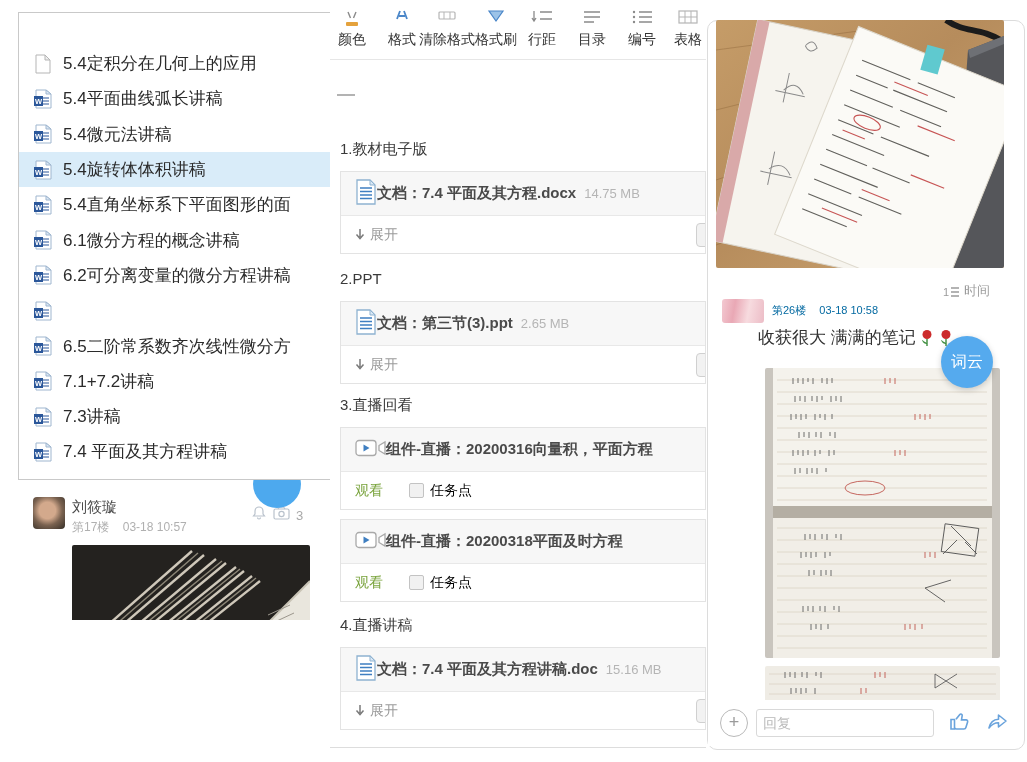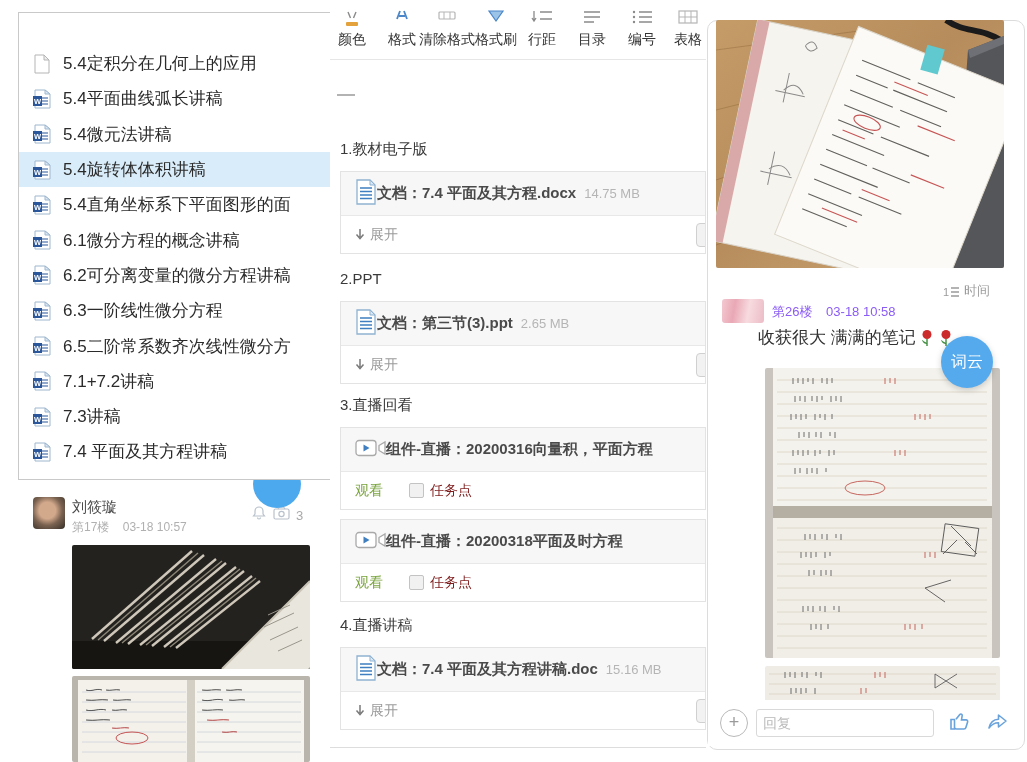--- a/index.html
+++ b/index.html
@@ -1,18 +1,18 @@
 <!DOCTYPE html>
 <html><head>
 <meta charset="utf-8">
 <style>
   html,body{margin:0;padding:0;background:#fff;font-family:"Liberation Sans","DejaVu Sans",sans-serif;}
   #stage{position:relative;width:1027px;height:762px;overflow:hidden;background:#fff;}
   
-  #leftcol{position:absolute;left:0;top:0;width:330px;height:762px;overflow:hidden;}
+  #leftcol{position:absolute;left:0;top:0;width:330px;height:620px;overflow:hidden;text-align:center;}
   .file-panel{position:absolute;left:18px;top:12px;width:330px;height:466px;background:#fff;border:1px solid #c9c9c9;z-index:2;}
   .file-list{position:absolute;left:0;top:33px;right:0;}
   .frow{height:35.3px;display:flex;align-items:center;padding-left:14px;white-space:nowrap;cursor:pointer;}
   .frow.selected{background:#d9ecf9;}
   .frow .ficon{width:20px;height:20px;margin-right:10px;flex:0 0 20px;}
   .frow .flabel{font-size:17px;color:#2b2b2b;}
   .fab-blue{position:absolute;left:253px;top:460px;width:48px;height:48px;border-radius:50%;background:#4da9ee;z-index:1;}
   .lcomment{position:absolute;left:18px;top:487px;width:312px;z-index:0;}
   .lavatar{position:absolute;left:15px;top:10px;width:32px;height:32px;border-radius:4px;
     background:radial-gradient(circle at 45% 42%, #d3a98c 0 32%, #7a6250 58%, #332d26 100%);}
@@ -34,30 +34,30 @@
   .card-hd{height:43px;background:#f7f7f7;border-bottom:1px solid #e8e8e8;display:flex;align-items:center;padding-left:14px;cursor:pointer;}
   .card-hd .dtitle{font-size:15px;font-weight:bold;color:#4a4a4a;margin-left:0;white-space:nowrap;}
   .card-hd .dsize{font-size:13px;color:#b5b5b5;margin-left:8px;}
   .card-ft{height:37px;display:flex;align-items:center;padding-left:14px;position:relative;}
   .expand{display:flex;align-items:center;gap:5px;cursor:pointer;}
   .expand .etext{font-size:14px;color:#9a9a9a;}
   .edge-chip{position:absolute;right:-4px;top:7px;width:11px;height:22px;border:1px solid #d0d0d0;border-radius:4px;background:#f2f2f2;}
   .watch{font-size:14px;color:#79a33c;cursor:pointer;}
   .task{display:flex;align-items:center;gap:6px;margin-left:26px;cursor:pointer;}
   .cbox{width:13px;height:13px;border:1px solid #c3c3c3;background:#f1f1f1;border-radius:2px;}
-  .task .tktext{font-size:14px;color:#7f1d1d;}
+  .task .tktext{font-size:14px;color:#000000;}
   .mid-bottom{position:absolute;left:0;top:747px;width:376px;height:1px;background:#ddd;}
   
   #rightcol{position:absolute;left:706px;top:0;width:321px;height:762px;}
   .rbox{position:absolute;left:1px;top:20px;width:316px;height:728px;border:1px solid #dcdcdc;border-radius:10px;}
   .rphoto{position:absolute;border-radius:2px;overflow:hidden;}
   .sortctl{position:absolute;left:237px;top:282px;display:flex;align-items:center;gap:5px;color:#9b9b9b;font-size:13px;cursor:pointer;}
   .ravatar{position:absolute;left:16px;top:299px;width:42px;height:24px;border-radius:3px;
     background:linear-gradient(100deg,#f3c9d1,#e9a8b5 30%,#f7dbdf 62%,#ecbcc6);}
-  .rmeta{position:absolute;left:66px;top:303px;font-size:13px;color:#8b5cf6;}
+  .rmeta{position:absolute;left:66px;top:303px;font-size:11px;color:#0369a1;}
   .rmeta span{margin-right:10px;}
   .rtext{position:absolute;left:52px;top:326px;font-size:17px;color:#333;display:flex;align-items:center;gap:3px;}
   .fab-cloud{position:absolute;left:235px;top:336px;width:52px;height:52px;border-radius:50%;background:#55aaee;
     color:#fff;font-size:16px;display:flex;align-items:center;justify-content:center;box-shadow:0 2px 6px rgba(0,0,0,.18);cursor:pointer;}
   .replybar{position:absolute;left:2px;top:700px;width:313px;height:46px;background:#fff;z-index:3;display:flex;align-items:center;}
   .plusbtn{margin-left:12px;width:26px;height:26px;border:1px solid #b9b9b9;border-radius:50%;color:#9a9a9a;
     font-size:18px;line-height:24px;text-align:center;cursor:pointer;flex:0 0 26px;}
   .rinput{margin-left:8px;width:164px;height:26px;border:1px solid #d9d9d9;border-radius:3px;padding:0 6px;font-size:14px;color:#333;outline:none;}
   .rinput::placeholder{color:#b9b9b9;}
   .ricon{margin-left:14px;cursor:pointer;}
@@ -164,21 +164,20 @@
         <div class="frow">
           <span class="ficon">
             <svg width="18" height="20" viewBox="0 0 18 20">
                 <path d="M2 1h10l5 4v14H2z" fill="#fff" stroke="#9fb6cf"></path>
                 <path d="M12 1l5 4h-5z" fill="#dce8f5" stroke="#9fb6cf"></path>
                 <path d="M9 9h6M9 12h6M9 15h6" stroke="#2b579a" stroke-width="1.2"></path>
                 <rect x="0" y="7" width="9" height="10" fill="#2b579a"></rect>
                 <text x="4.5" y="14.6" fill="#fff" font-size="7.5" text-anchor="middle" font-weight="bold">W</text>
               </svg>
           </span>
-          <span class="flabel">6.3一阶线性微分方程</span>
         </div>
 
         <div class="frow">
           <span class="ficon">
             <svg width="18" height="20" viewBox="0 0 18 20">
                 <path d="M2 1h10l5 4v14H2z" fill="#fff" stroke="#9fb6cf"></path>
                 <path d="M12 1l5 4h-5z" fill="#dce8f5" stroke="#9fb6cf"></path>
                 <path d="M9 9h6M9 12h6M9 15h6" stroke="#2b579a" stroke-width="1.2"></path>
                 <rect x="0" y="7" width="9" height="10" fill="#2b579a"></rect>
                 <text x="4.5" y="14.6" fill="#fff" font-size="7.5" text-anchor="middle" font-weight="bold">W</text>

